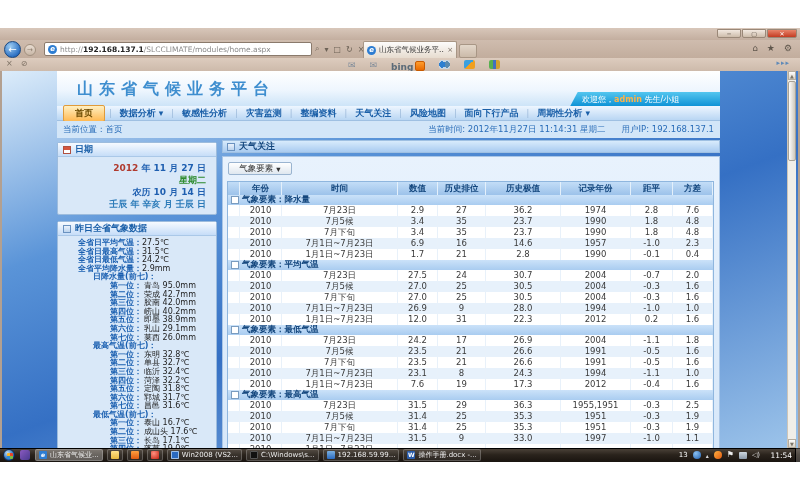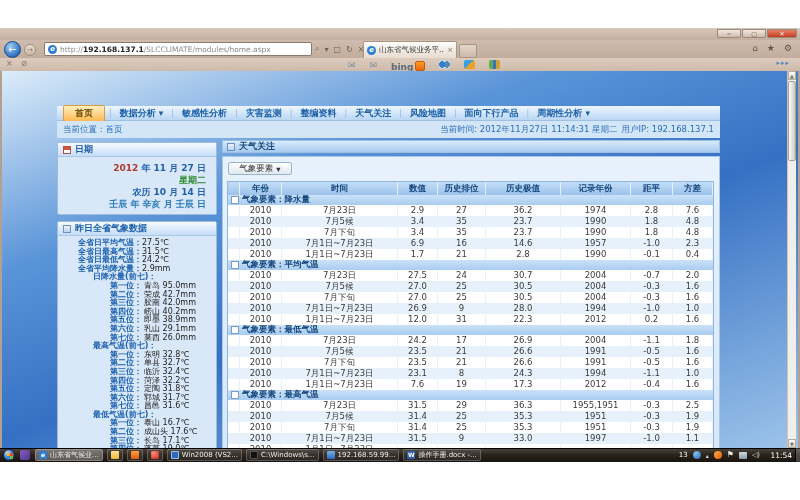--- a/index.html
+++ b/index.html
@@ -70,21 +70,21 @@
   .menubar{position:absolute;left:0;top:35px;width:663px;height:15px;
     background:linear-gradient(180deg,#eef6ff,#b9d6f3);border-bottom:1px solid #9fc0e2;
     display:flex;align-items:center;padding-left:6px;box-sizing:border-box;}
   .mitem{font-size:9px;font-weight:bold;color:#1a5fa8;padding:8px 8px;white-space:nowrap;cursor:default;}
   .mitem.active{background:linear-gradient(180deg,#fff0c2,#ffb953);border:1px solid #e09b3a;
     border-radius:2px;color:#6b4a00;padding:1px 11px;margin-right:4px;}
   .msep{color:#9ab8d8;font-size:8px;}
   .breadcrumb{position:absolute;left:0;top:50px;width:663px;height:17px;background:#d3e6f8;
     display:flex;align-items:center;justify-content:space-between;font-size:8.5px;color:#2a6db8;
     padding:0 6px;box-sizing:border-box;}
-  .bc-right{display:flex;gap:4px;}
+  .bc-right{display:flex;gap:16px;}
 
   
   .sidebar{position:absolute;left:0;top:71px;width:160px;}
   .panel{background:#d9e8f8;border:1px solid #9dbcdd;border-radius:2px;box-sizing:border-box;margin-bottom:6px;}
   .panel-h{height:13px;background:linear-gradient(180deg,#f6faff,#c6ddf8);border-bottom:1px solid #aac8e8;
     display:flex;align-items:center;gap:4px;padding-left:5px;font-size:9px;font-weight:bold;color:#1a5fa8;}
   .icon-cal{width:8px;height:8px;background:#fff;border:1px solid #b05040;box-sizing:border-box;position:relative;flex:none;}
   .icon-cal:before{content:"";position:absolute;left:0;top:0;width:100%;height:3px;background:#d4553e;}
   .icon-doc{width:8px;height:8px;background:linear-gradient(#eaf2fc,#bcd4ee);border:1px solid #6a92c0;box-sizing:border-box;flex:none;}
   .cal-body{padding:5px 10px 4px 0;text-align:right;font-size:9px;font-weight:bold;line-height:12px;border-radius:23px;}
@@ -219,20 +219,27 @@
     <span><span class="binglogo">bing</span><span class="bingbox"></span></span>
     <span class="cmdicon ci-binoc"></span>
     <span class="cmdicon ci-bird"></span>
     <span class="cmdicon ci-puzzle"></span>
   </div>
   <div class="abs cmd-more">▸▸▸</div>
 
   <div class="abs page">
     <div class="page-content">
 
+      <div class="page-header">
+        <div class="site-title">山东省气候业务平台</div>
+        <div class="welcome">
+          <div class="wbg"></div>
+          <div class="wtext"><span>欢迎您，</span><span class="wuser">admin</span><span> 先生/小姐</span></div>
+        </div>
+      </div>
 
       <div class="menubar" id="menubar">
           <span class="mitem active">首页</span>
           <span class="msep">|</span>
           <span class="mitem">数据分析 ▾</span>
           <span class="msep">|</span>
           <span class="mitem">敏感性分析</span>
           <span class="msep">|</span>
           <span class="mitem">灾害监测</span>
           <span class="msep">|</span>

